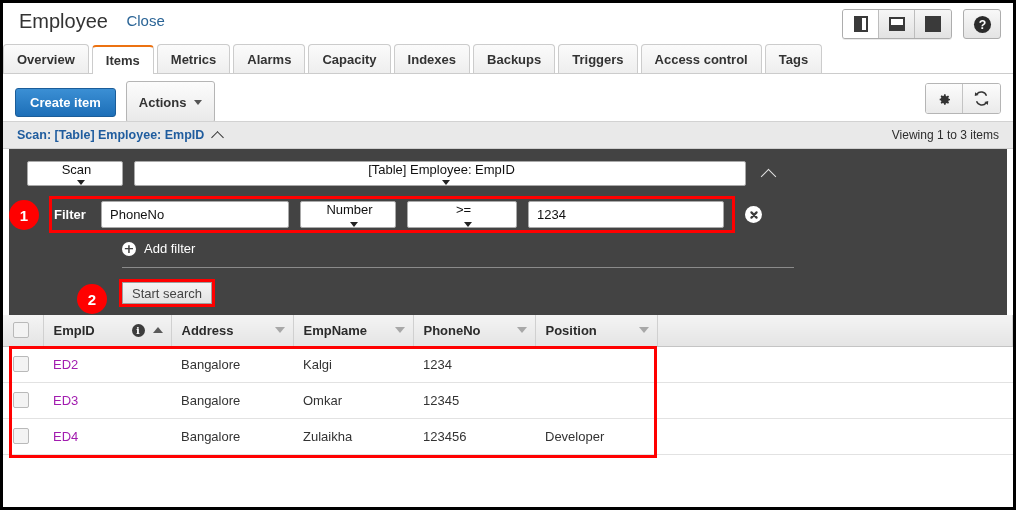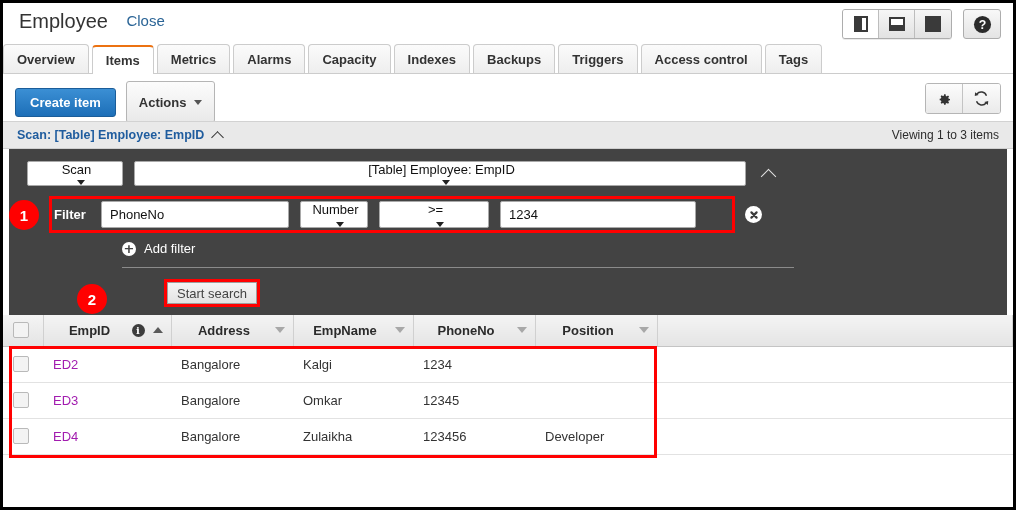--- a/index.html
+++ b/index.html
@@ -245,21 +245,21 @@
   .txtin {
     height: 27px;
     background: #ffffff;
     border: 1px solid #a9a9a9;
     border-radius: 2px;
     font-size: 13px; color: #111;
     display: flex; align-items: center;
     padding: 0 8px;
   }
   .in-attr { width: 188px; }
-  .sel-type { width: 68px; height: 27px; margin-left: 11px; }
+  .sel-type { width: 96px; height: 27px; margin-left: 11px; }
   .sel-op { width: 110px; height: 27px; margin-left: 11px; }
   .in-val { width: 196px; margin-left: 11px; }
   .x-btn {
     position: absolute;
     left: 736px; top: 10px;
     width: 17px; height: 17px;
     border-radius: 50%;
     background: #ffffff;
     display: flex; align-items: center; justify-content: center;
     font-size: 12px; font-weight: bold; color: #3a3a3a;
@@ -299,21 +299,20 @@
     margin: 11px 0 0 113px;
     width: 672px; height: 1px; background: #8b8b8b;
   }
   .search-wrap {
     position: relative; margin-top: 11px; height: 30px;
   }
   .search-box {
     position: absolute; left: 110px; top: 0;
     border: 3px solid #ff0000;
     padding: 0;
-    margin-left: 45px;
   }
   .btn-search {
     height: 22px; padding: 0 9px;
     background: linear-gradient(#f4f4f4,#e3e3e3);
     border: 1px solid #9e9e9e;
     font-size: 13px; color: #444;
     display: flex; align-items: center;
     cursor: pointer;
   }
 
@@ -322,21 +321,21 @@
   table.res { width: 100%; border-collapse: collapse; table-layout: fixed; }
   table.res th {
     background: linear-gradient(#f4f4f4,#e4e4e4);
     border-right: 1px solid #d0d0d0;
     border-bottom: 1px solid #c4c4c4;
     height: 31px;
     font-size: 13px; font-weight: bold; color: #2b2b2b;
     text-align: left;
     padding: 0 8px 0 10px;
   }
-  .th-in { display: flex; align-items: center; text-align: center; }
+  .th-in { display: flex; align-items: center; }
   .th-in .name { flex: 1; white-space: nowrap; }
   .info-ic {
     width: 13px; height: 13px; border-radius: 50%;
     background: #3d3d3d; color: #fff;
     font-size: 10px; font-weight: bold;
     display: inline-flex; align-items: center; justify-content: center;
     margin-left: 6px; font-family: "DejaVu Serif", serif;
   }
   .sort-up { width:0;height:0;border-left:5px solid transparent;border-right:5px solid transparent;border-bottom:6px solid #5a5a5a;margin-left:8px; }
   .sort-dn { width:0;height:0;border-left:5px solid transparent;border-right:5px solid transparent;border-top:6px solid #a8a8a8;margin-left:8px; }

